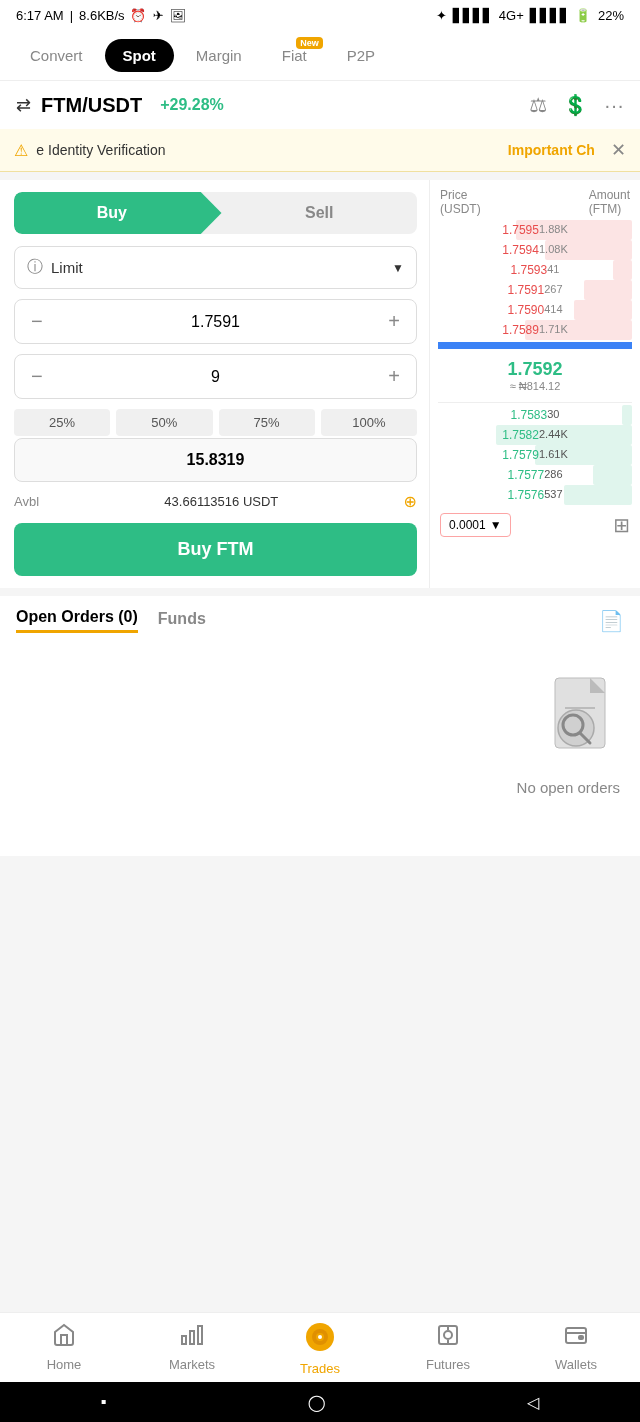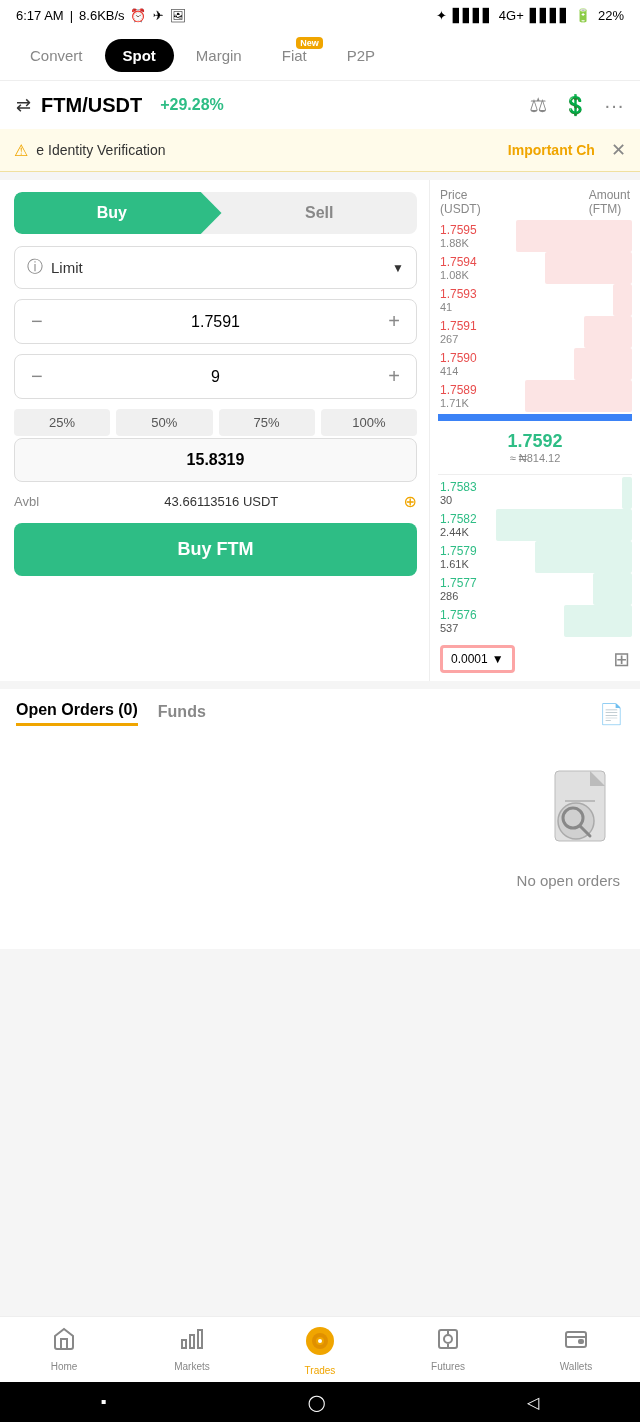--- a/index.html
+++ b/index.html
@@ -238,21 +238,20 @@
       color: #888;
       margin-bottom: 4px;
       padding: 0 2px;
     }
     .ob-row {
       display: flex;
       justify-content: center;
       font-size: 12px;
       padding: 3px 2px;
       position: relative;
-      flex-direction: column;
     }
     .ob-row.sell { color: #e84d4d; }
     .ob-row.buy { color: #2ebd85; }
     .ob-row .bar {
       position: absolute;
       right: 0;
       top: 0;
       height: 100%;
       opacity: 0.15;
       border-radius: 2px;
@@ -279,21 +278,21 @@
       display: flex;
       align-items: center;
       justify-content: space-between;
       margin-top: 8px;
       padding: 0 2px;
     }
     .decimal-dropdown {
       display: flex;
       align-items: center;
       gap: 4px;
-      border: 3px solid #fca5a5;
+      border: 1px solid #fca5a5;
       border-radius: 4px;
       padding: 4px 8px;
       font-size: 12px;
       cursor: pointer;
     }
     .view-toggle { font-size: 20px; color: #888; cursor: pointer; }
 
     
     .orders-section {
       background: #fff;
@@ -342,21 +341,21 @@
       flex: 1;
       display: flex;
       flex-direction: column;
       align-items: center;
       padding: 10px 0 6px;
       cursor: pointer;
       gap: 4px;
     }
     .nav-item-icon { font-size: 22px; color: #888; }
     .nav-item.active .nav-item-icon { color: #f0a500; }
-    .nav-item-label { font-size: 10px; color: #888; }
+    .nav-item-label { font-size: 13px; color: #888; }
     .nav-item.active .nav-item-label { color: #f0a500; }
 
     
     .system-nav {
       background: #000;
       display: flex;
       justify-content: space-around;
       align-items: center;
       padding: 10px 0;
       position: fixed;

